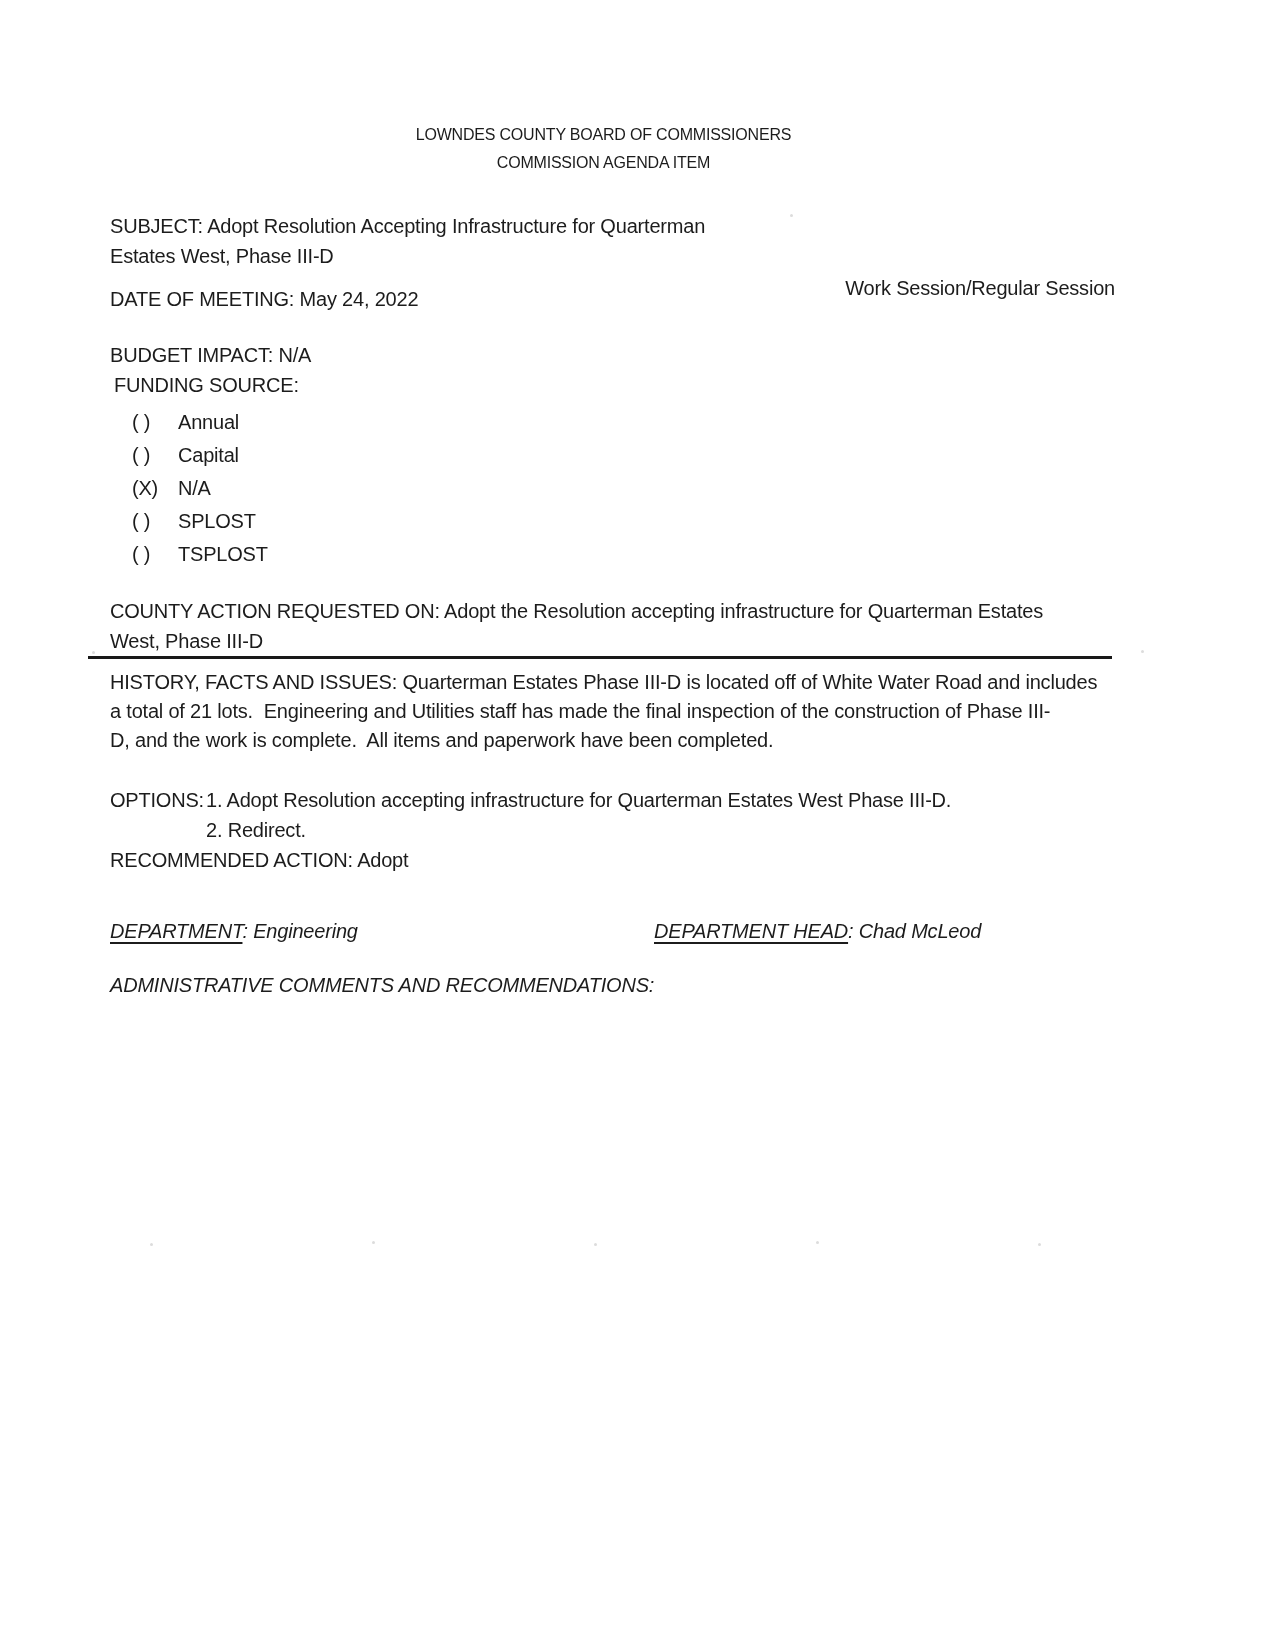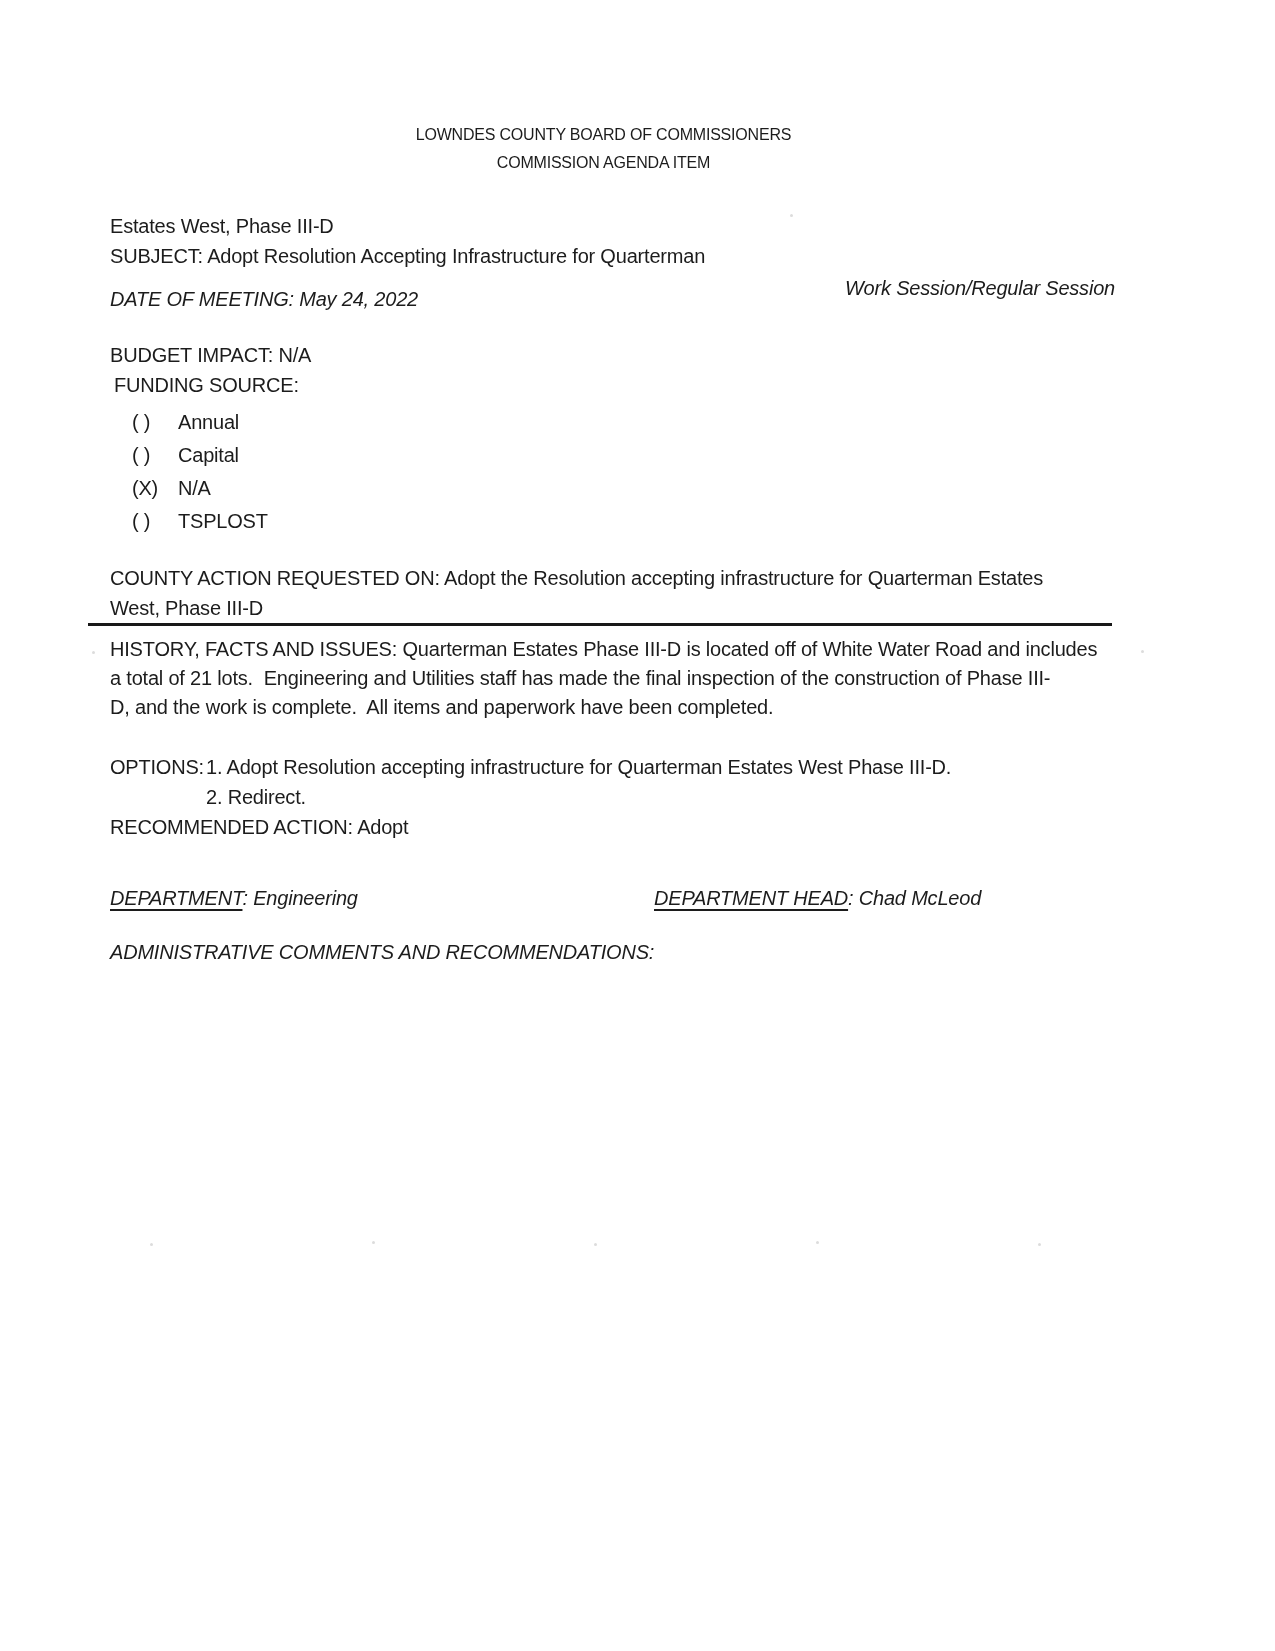--- a/index.html
+++ b/index.html
@@ -10,21 +10,21 @@
     -webkit-font-smoothing:antialiased;
   }
   .page { position:relative; width:1275px; height:1651px; overflow:hidden; background:#ffffff; }
   .content { padding:121px 160px 0 110px; font-size:20px; letter-spacing:-0.2px; }
   .t { white-space:pre-wrap; }
 
   .doc-title { text-align:center; font-size:16px; line-height:28px; transform:translateX(-9px); }
 
   .subject { margin-top:34px; line-height:30px; max-width:690px; }
 
-  .date-row { margin-top:13px; line-height:30px; position:relative;font-style:italic; }
+  .date-row { margin-top:13px; line-height:30px; position:relative; }
   .session { position:absolute; right:0; top:-11px; white-space:nowrap; }
 
   .budget-block { margin-top:26px; line-height:30px; }
   .funding-label { padding-left:4px; }
 
   .checklist { margin-top:6px; }
   .checkrow { line-height:33px; padding-left:22px; }
   .mark { display:inline-block; width:46px; }
 
   .county { margin-top:25px; line-height:30px; max-width:1000px; }
@@ -52,38 +52,39 @@
 
 <div class="page">
   <div class="content">
 
     <header class="doc-title">
       <div>LOWNDES COUNTY BOARD OF COMMISSIONERS</div>
       <div>COMMISSION AGENDA ITEM</div>
     </header>
 
     <section class="subject">
+      <div class="t"><span class="t">SUBJECT:</span><span class="t"> Adopt Resolution Accepting Infrastructure for Quarterman</span></div>
       <div class="t">Estates West, Phase III-D</div>
-      <div class="t"><span class="t">SUBJECT:</span><span class="t"> Adopt Resolution Accepting Infrastructure for Quarterman</span></div>
     </section>
 
     <div class="date-row">
       <span class="t">DATE OF MEETING: May 24, 2022</span>
       <span class="session t">Work Session/Regular Session</span>
     </div>
 
     <div class="budget-block">
       <div class="t">BUDGET IMPACT: N/A</div>
       <div class="t funding-label">FUNDING SOURCE:</div>
     </div>
 
     <div class="checklist">
       <div class="checkrow"><span class="mark t">( )</span><span class="t">Annual</span></div>
       <div class="checkrow"><span class="mark t">( )</span><span class="t">Capital</span></div>
       <div class="checkrow"><span class="mark t">(X)</span><span class="t">N/A</span></div>
+      <div class="checkrow"><span class="mark t">( )</span><span class="t">SPLOST</span></div>
       <div class="checkrow"><span class="mark t">( )</span><span class="t">TSPLOST</span></div>
     </div>
 
     <section class="county">
       <div class="t"><span class="t">COUNTY ACTION REQUESTED ON:</span><span class="t"> Adopt the Resolution accepting infrastructure for Quarterman Estates</span></div>
       <div class="t">West, Phase III-D</div>
     </section>
 
     <div class="divider"></div>
 

